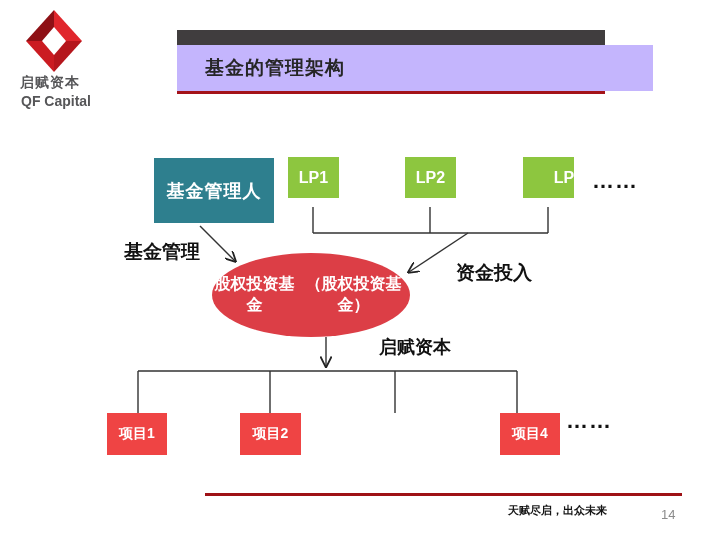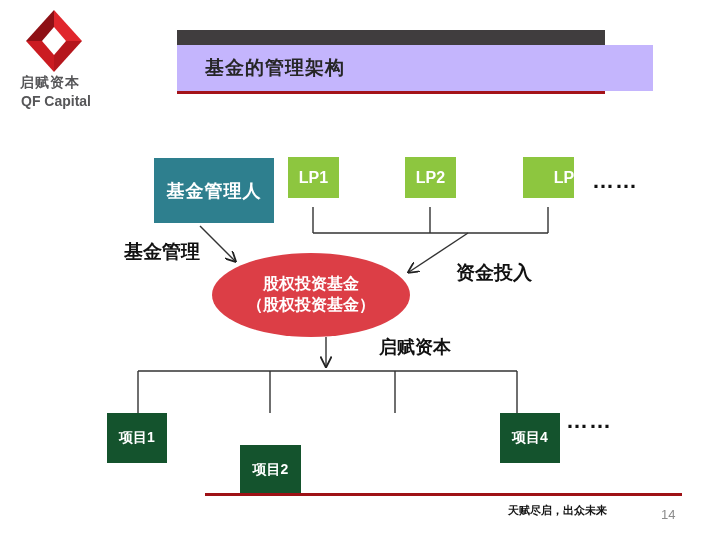--- a/index.html
+++ b/index.html
@@ -32,24 +32,24 @@
   .header-rule { position: absolute; left: 177px; top: 91px; width: 428px; height: 3px; background: #a41319; }
   
   .node { position: absolute; display: flex; align-items: center; justify-content: center;
           color: #fff; font-weight: bold; text-align: center; }
   .manager-node { left: 110px; top: 158px; width: 120px; height: 65px; background: #2e7f8e; font-size: 18px; letter-spacing: 1px; margin-left: 44px; }
   .lp-node { top: 157px; width: 51px; height: 41px; background: #8dc63f; font-size: 16px; }
   .lp-1 { left: 288px; } .lp-2 { left: 405px; } .lp-3 { left: 523px; padding-left: 40px; }
   .fund-node {
     left: 212px; top: 253px; width: 198px; height: 84px;
     background: #dc3e46; border-radius: 50%;
-    flex-direction: column; font-size: 16px; line-height: 1.3;
+    font-size: 16px; line-height: 1.3;
   }
-  .project-node { top: 413px; width: 60px; height: 50px; background: #14532d; font-size: 14px; }
-  .proj-1 { left: 107px; } .proj-2 { left: 240px; width: 61px; margin-top: 32px; } .proj-3 { left: 365px; } .proj-4 { left: 500px; }
+  .project-node { top: 413px; width: 60px; height: 42px; background: #ef4444; font-size: 14px; }
+  .proj-1 { left: 107px; } .proj-2 { left: 240px; width: 61px; } .proj-3 { left: 365px; } .proj-4 { left: 500px; }
   
   .edge-label { position: absolute; font-weight: bold; color: #111; }
   .label-manage { left: 124px; top: 239px; font-size: 19px; }
   .label-capital{ left: 456px; top: 260px; font-size: 19px; }
   .label-invest { left: 379px; top: 335px; font-size: 18px; }
   .ellipsis { position: absolute; font-weight: 900; color: #111; font-size: 22px; letter-spacing: 1px; }
   .ellipsis-lp   { left: 592px; top: 168px; }
   .ellipsis-proj { left: 566px; top: 408px; }
   
   .connector-layer { position: absolute; left: 0; top: 0; pointer-events: none; }

